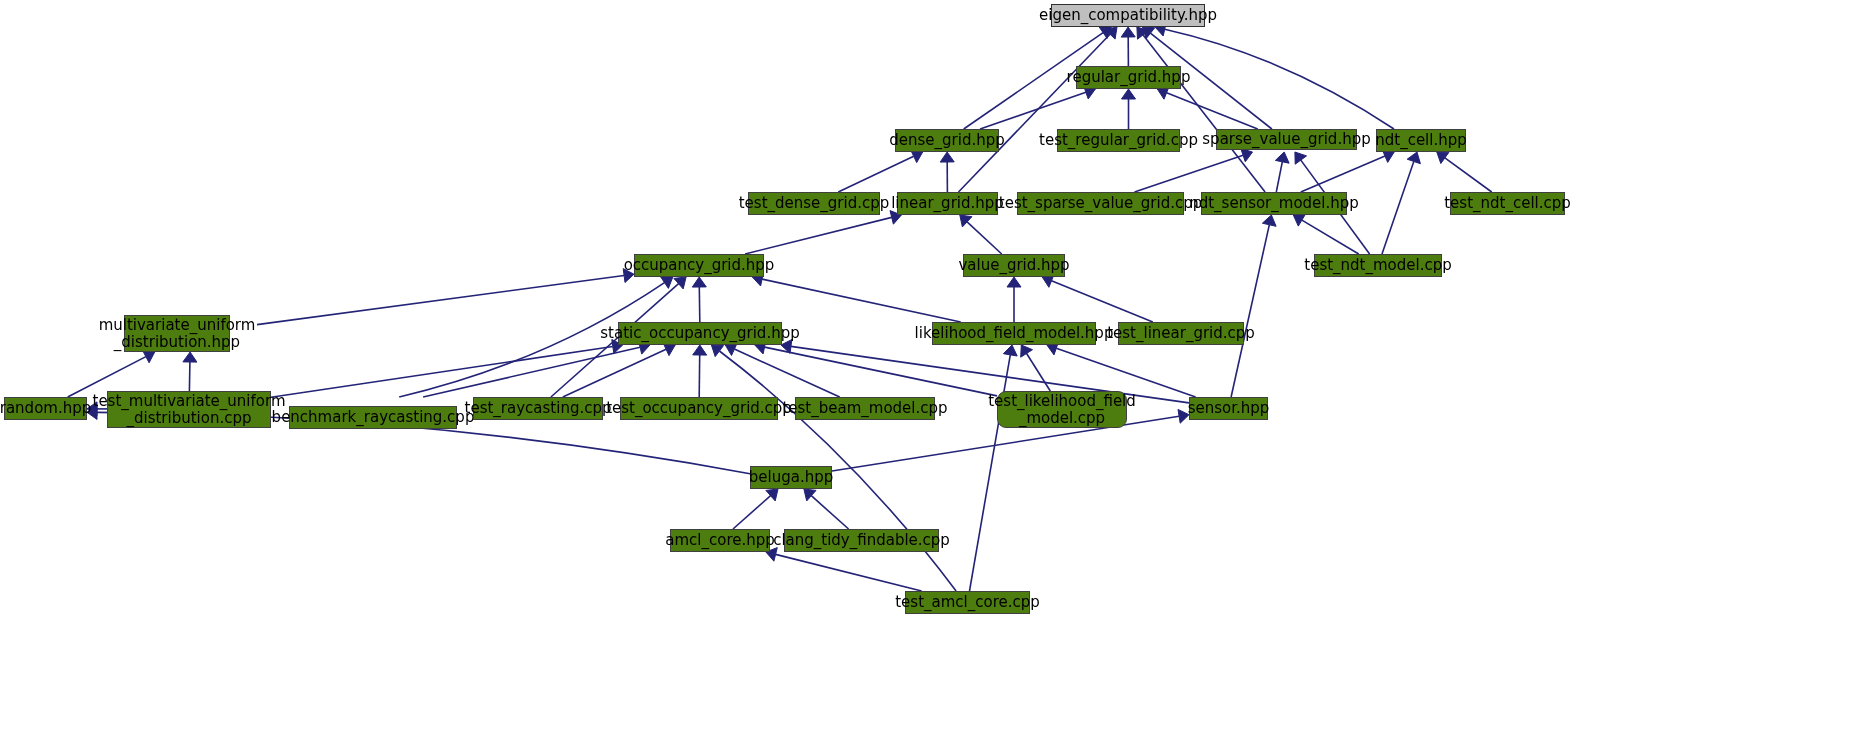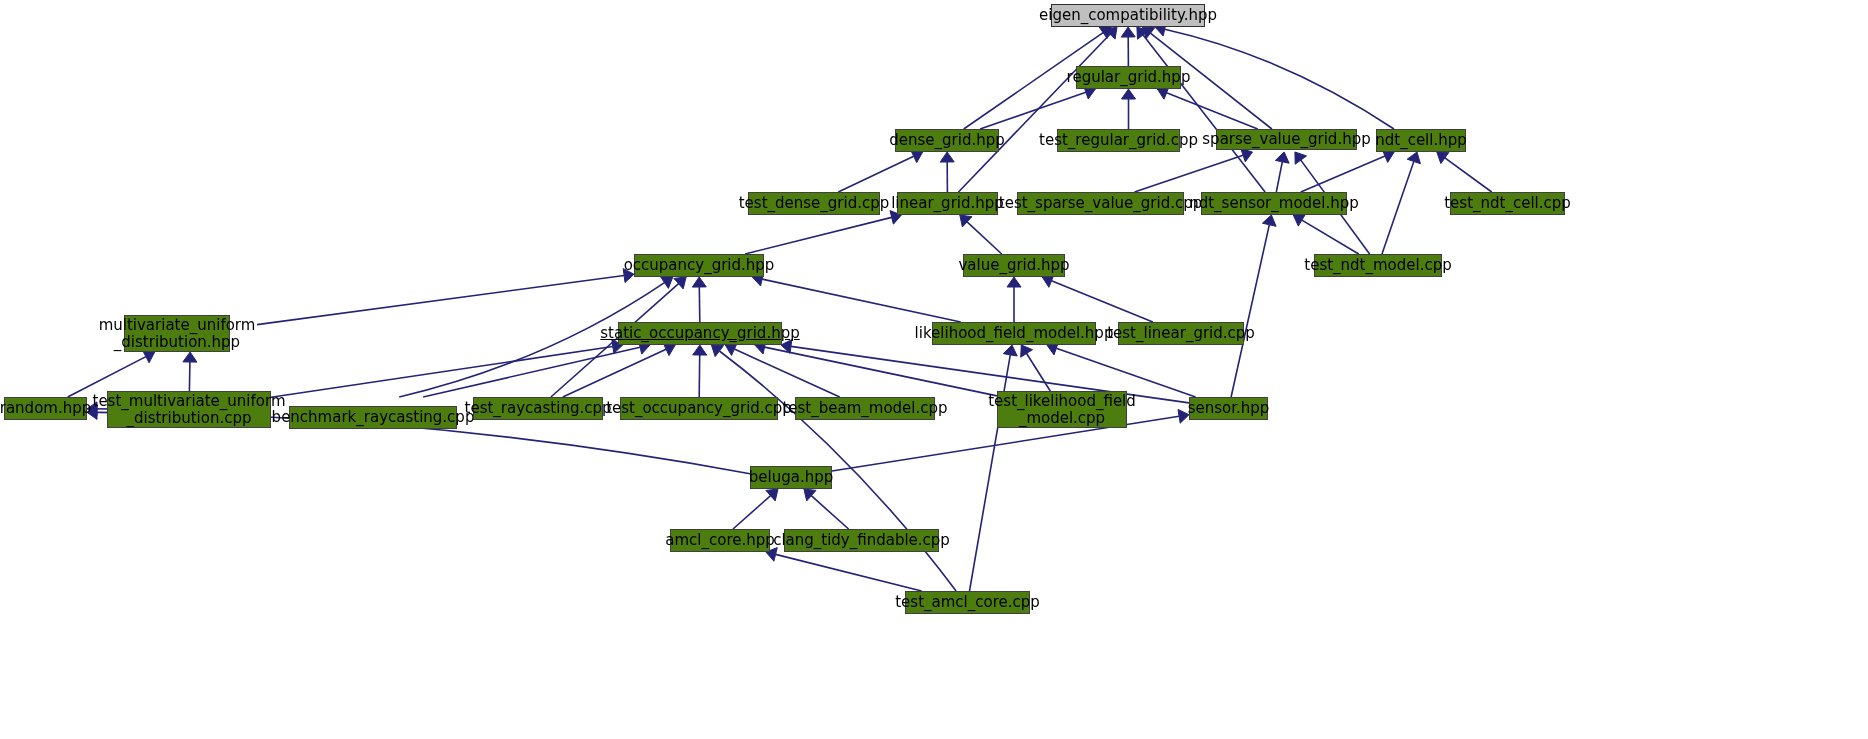--- a/index.html
+++ b/index.html
@@ -167,31 +167,31 @@
       <div class="node" style="left: 748px; top: 192px; width: 132px; height: 23px;"><span class="node-label">test_dense_grid.cpp</span></div>
       <div class="node" style="left: 897px; top: 192px; width: 101px; height: 23px;"><span class="node-label">linear_grid.hpp</span></div>
       <div class="node" style="left: 1017px; top: 192px; width: 167px; height: 23px;"><span class="node-label">test_sparse_value_grid.cpp</span></div>
       <div class="node" style="left: 1201px; top: 192px; width: 146px; height: 23px;"><span class="node-label">ndt_sensor_model.hpp</span></div>
       <div class="node" style="left: 1450px; top: 192px; width: 115px; height: 23px;"><span class="node-label">test_ndt_cell.cpp</span></div>
       <div class="node" style="left: 634px; top: 254px; width: 130px; height: 23px;"><span class="node-label">occupancy_grid.hpp</span></div>
       <div class="node" style="left: 963px; top: 254px; width: 102px; height: 23px;"><span class="node-label">value_grid.hpp</span></div>
       <div class="node" style="left: 1314px; top: 254px; width: 128px; height: 23px;"><span class="node-label">test_ndt_model.cpp</span></div>
       <div class="node" style="left: 124px; top: 315px; width: 106px; height: 37px;"><span class="node-label">multivariate_uniform
 _distribution.hpp</span></div>
-      <div class="node" style="left: 618px; top: 322px; width: 164px; height: 23px; text-decoration: underline;"><span class="node-label">static_occupancy_grid.hpp</span></div>
+      <div class="node" style="left: 618px; top: 322px; width: 164px; height: 23px;"><span class="node-label">static_occupancy_grid.hpp</span></div>
       <div class="node" style="left: 932px; top: 322px; width: 164px; height: 23px;"><span class="node-label">likelihood_field_model.hpp</span></div>
       <div class="node" style="left: 1118px; top: 322px; width: 126px; height: 23px;"><span class="node-label">test_linear_grid.cpp</span></div>
       <div class="node" style="left: 4px; top: 397px; width: 83px; height: 23px;"><span class="node-label">random.hpp</span></div>
       <div class="node" style="left: 107px; top: 391px; width: 164px; height: 37px;"><span class="node-label">test_multivariate_uniform
 _distribution.cpp</span></div>
       <div class="node" style="left: 289px; top: 397px; width: 168px; height: 23px; margin-top: 9px;"><span class="node-label">benchmark_raycasting.cpp</span></div>
       <div class="node" style="left: 473px; top: 397px; width: 130px; height: 23px;"><span class="node-label">test_raycasting.cpp</span></div>
       <div class="node" style="left: 620px; top: 397px; width: 158px; height: 23px;"><span class="node-label">test_occupancy_grid.cpp</span></div>
       <div class="node" style="left: 795px; top: 397px; width: 140px; height: 23px;"><span class="node-label">test_beam_model.cpp</span></div>
-      <div class="node" style="left: 997px; top: 391px; width: 130px; height: 37px;"><span class="node-label">test_likelihood_field
+      <div class="node" style="left: 997px; top: 391px; width: 130px; height: 37px; border-radius: 9px;"><span class="node-label">test_likelihood_field
 _model.cpp</span></div>
       <div class="node" style="left: 1189px; top: 397px; width: 79px; height: 23px;"><span class="node-label">sensor.hpp</span></div>
       <div class="node" style="left: 750px; top: 466px; width: 82px; height: 23px;"><span class="node-label">beluga.hpp</span></div>
       <div class="node" style="left: 670px; top: 529px; width: 100px; height: 23px;"><span class="node-label">amcl_core.hpp</span></div>
       <div class="node" style="left: 784px; top: 529px; width: 155px; height: 23px;"><span class="node-label">clang_tidy_findable.cpp</span></div>
       <div class="node" style="left: 905px; top: 591px; width: 125px; height: 23px;"><span class="node-label">test_amcl_core.cpp</span></div>
     </div>
 </div>
 
 </body></html>

